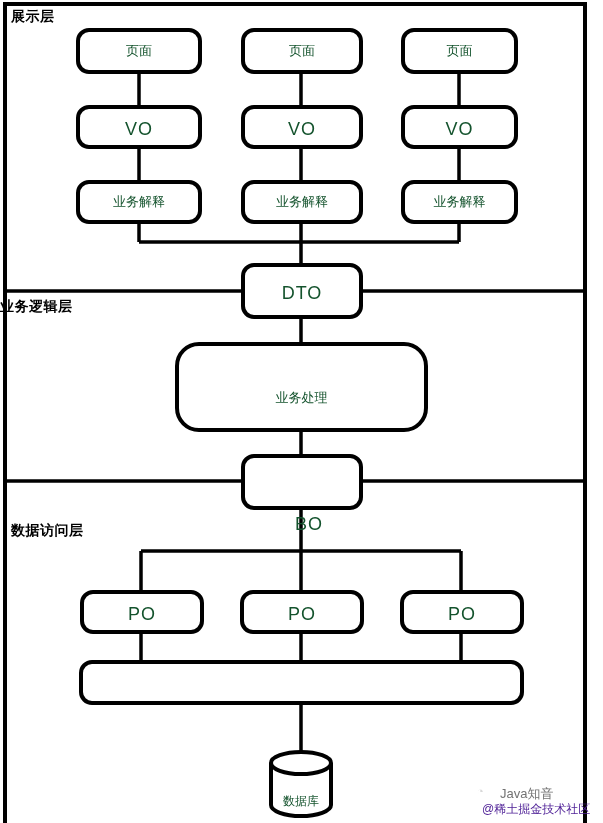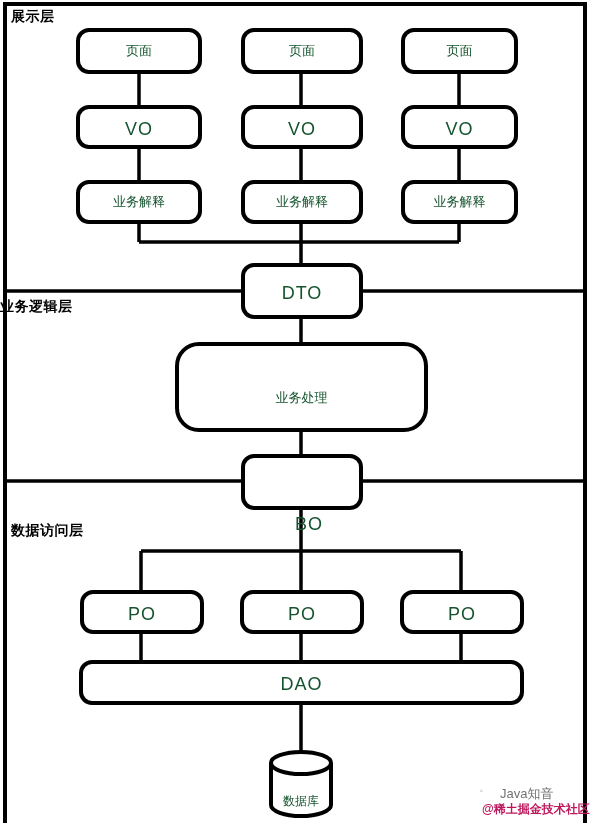--- a/index.html
+++ b/index.html
@@ -53,22 +53,21 @@
   }
   .watermark {
     position: absolute;
     color: #737373;
     white-space: nowrap;
     pointer-events: none;
     font-size: 13px;
   }
   .watermark.wm2 {
     font-size: 12px;
-    color: #be185d;
-    font-weight: bold;
+    color: #4c1d95;
   }
   .wm-logo {
     position: absolute;
     color: #d8d8d8;
     font-size: 11px;
     pointer-events: none;
   }
 </style>
 </head>
 <body>
@@ -174,21 +173,20 @@
   <div class="label box-label-cn" style="left:403px; top:195px; width:113px;">业务解释</div>
 
   <div class="label box-label-en" style="left:243px; top:284px; width:118px;text-align:center;">DTO</div>
   <div class="label box-label-cn" style="left:177px; top:391px; width:249px;">业务处理</div>
   <div class="label box-label-en" style="left:250px; top:475px; width:118px;margin-top:40px;">BO</div>
 
   <div class="label box-label-en" style="left:82px; top:605px; width:120px;">PO</div>
   <div class="label box-label-en" style="left:242px; top:605px; width:120px;">PO</div>
   <div class="label box-label-en" style="left:402px; top:605px; width:120px;">PO</div>
 
-  <div class="label box-label-en" style="left:81px; top:675px; width:441px;">DAO</div>
 
   <div class="label db-label" style="left:271px; top:795px; width:60px;">数据库</div>
 
   <div class="wm-logo" style="left:477px; top:785px;">◔</div>
   <div class="watermark" style="left:500px; top:785px;">Java知音</div>
   <div class="watermark wm2" style="left:482px; top:801px;">@稀土掘金技术社区</div>
 
 </div>
 
 </body></html>

